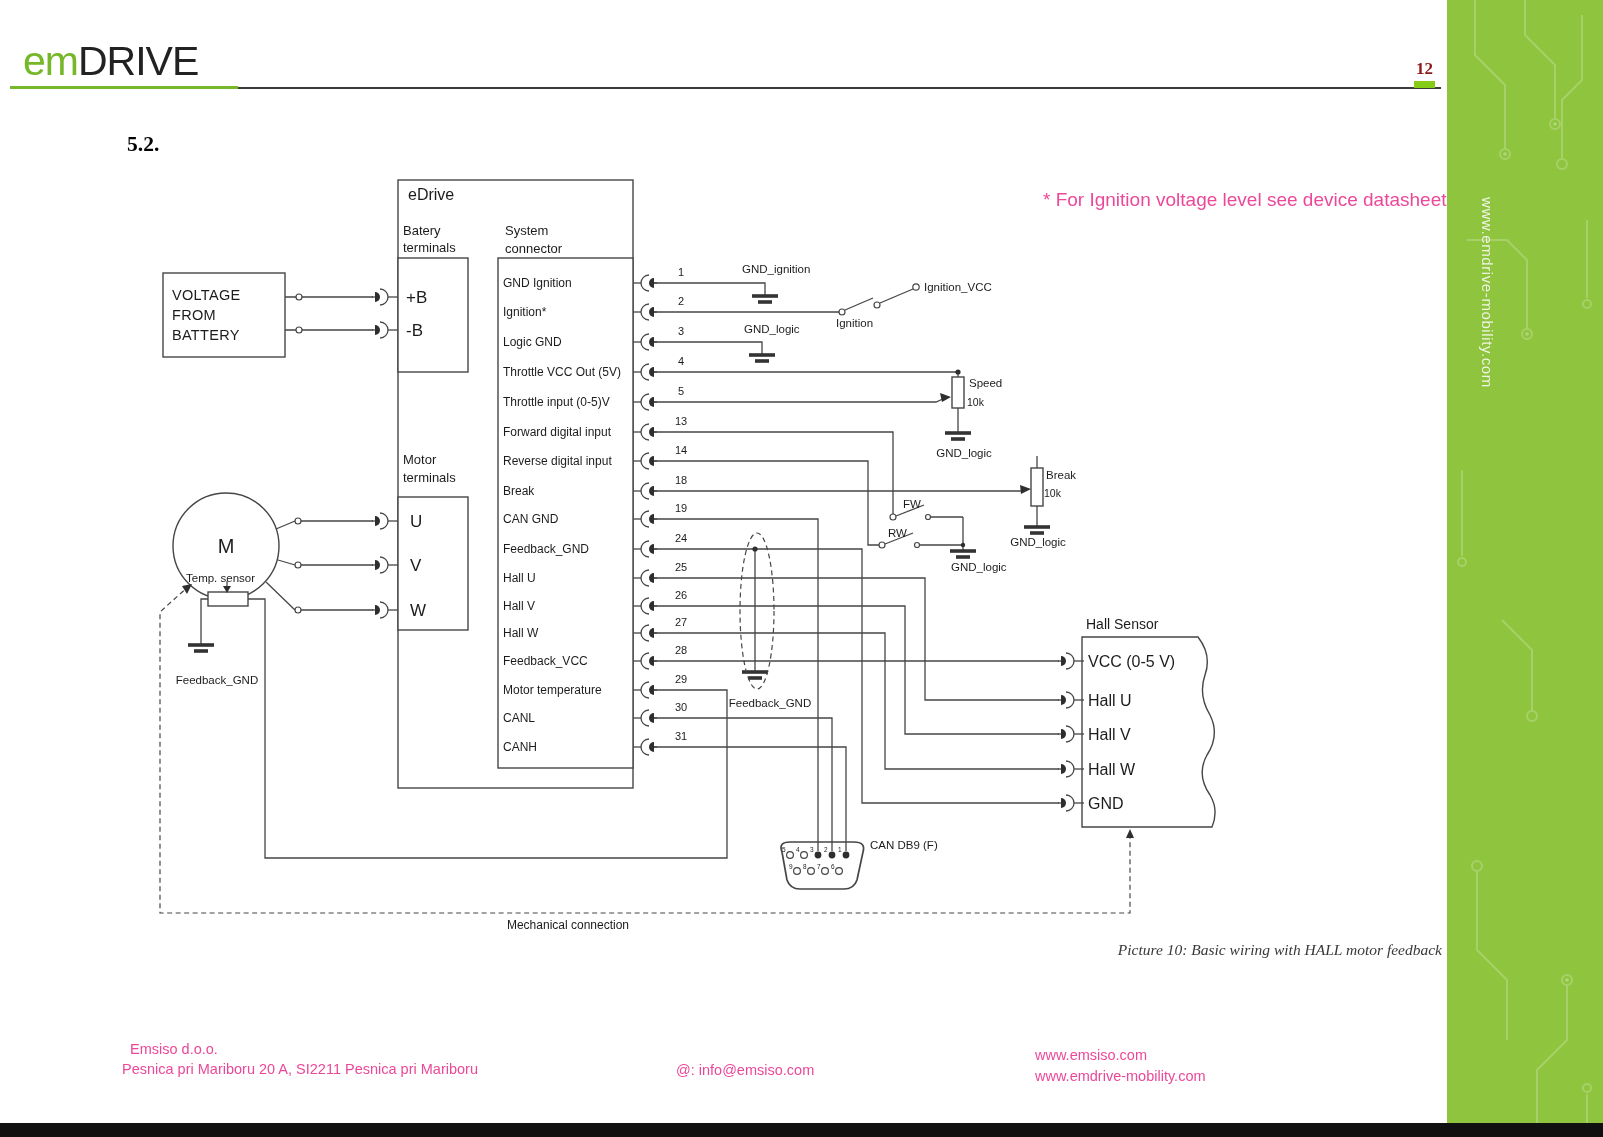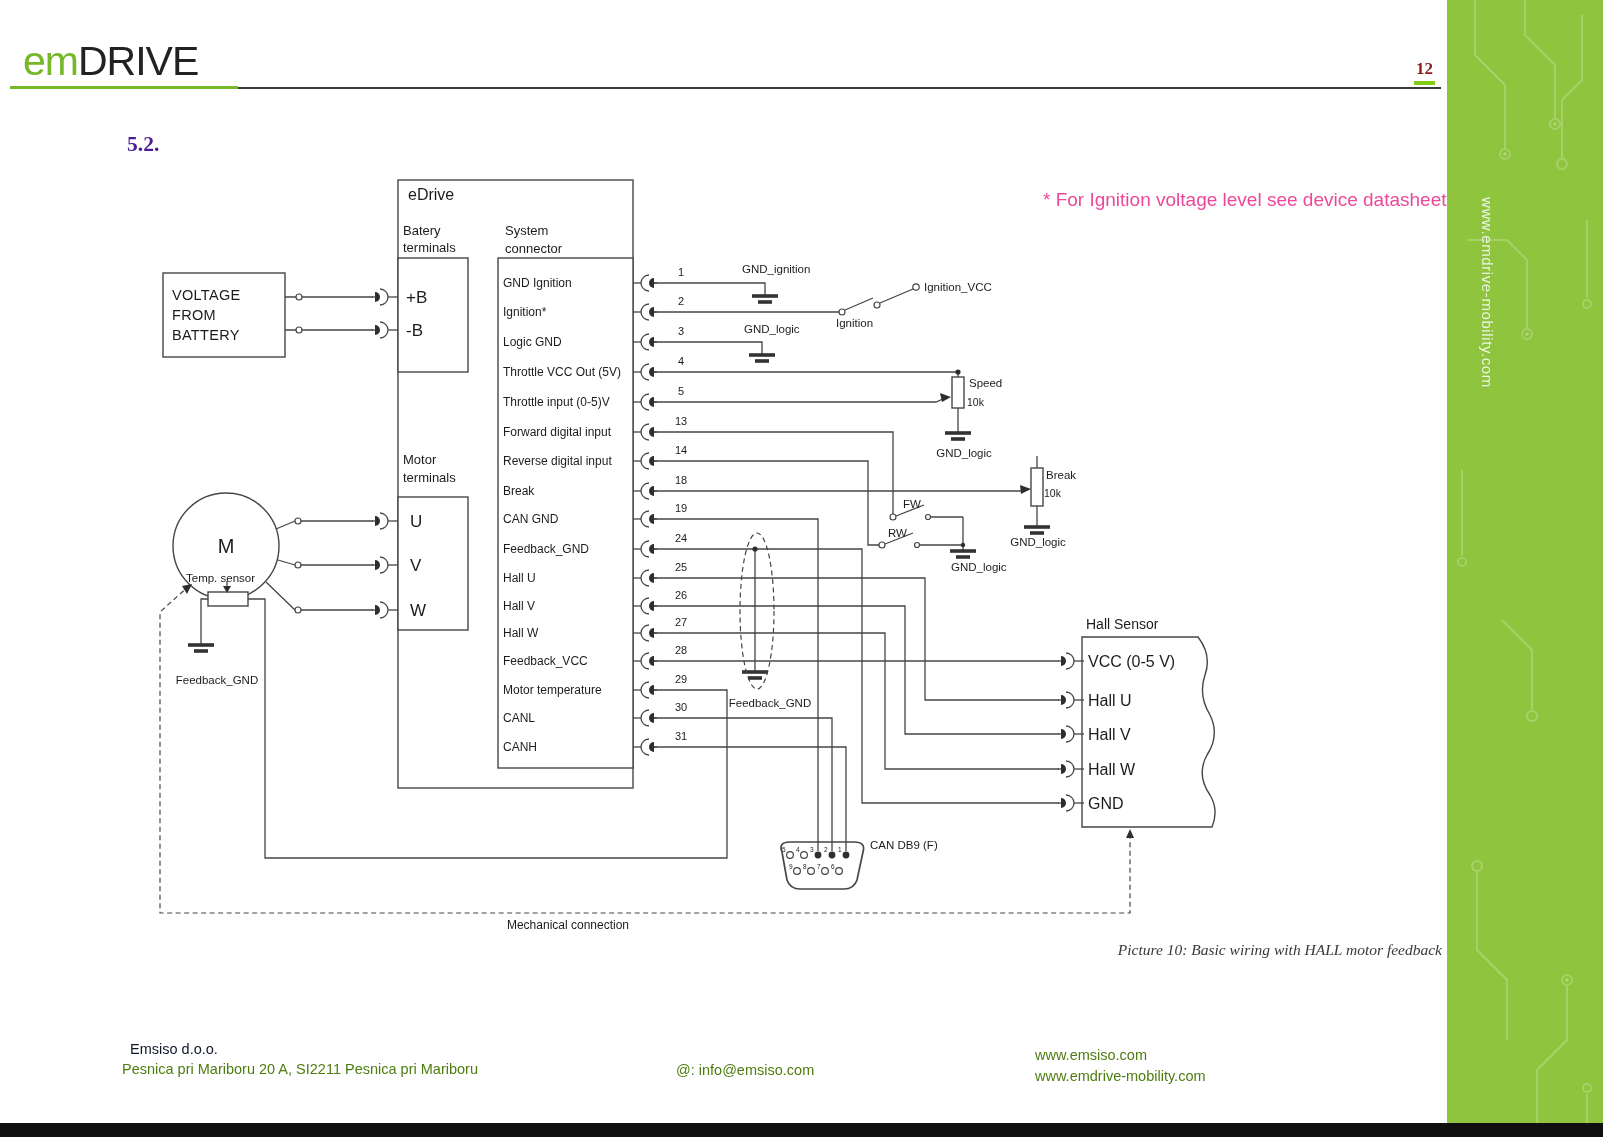--- a/index.html
+++ b/index.html
@@ -8,29 +8,29 @@
   .abs{position:absolute}
   #sidebar{left:1447px;top:0;width:156px;height:1137px;background:#8fc43e}
   #vurl{left:1496px;top:197px;transform:rotate(90deg);transform-origin:0 0;
         color:rgba(245,248,240,.92);font-size:15px;letter-spacing:.6px;white-space:nowrap}
   #logo{left:23px;top:38px;font-size:41px;font-weight:normal;letter-spacing:-1px;white-space:nowrap}
   #logo .em{color:#76b82a}
   #logo .drive{color:#222}
   #rule-green{left:10px;top:86px;width:228px;height:3px;background:#76b82a}
   #rule{left:238px;top:87px;width:1203px;height:2px;background:#3a3a3a}
   #pagenum{left:1414px;top:59px;font-family:"Liberation Serif",serif;font-weight:bold;
-           font-size:17px;color:#8b1a1a;border-bottom:4px solid #84cc16;padding:0 2px 2px}
+           font-size:17px;color:#8b1a1a;border-bottom:7px solid #84cc16;padding:0 2px 2px}
   #heading{left:127px;top:132px;font-family:"Liberation Serif",serif;font-weight:bold;
-           font-size:21.5px;color:#4c1d95;display:flex}
+           font-size:21.5px;color:#000000;display:flex}
   #heading .num{width:68px}
   #note{left:1043px;top:189px;font-size:19px;color:#ec4899}
   #caption{left:150px;top:941px;width:1292px;text-align:right;
            font-family:"Liberation Serif",serif;font-style:italic;font-size:15.5px;color:#383838}
-  .ftxt{font-size:14.5px;color:#4d7c0f}
-  #f-company{left:130px;top:1041px;color:#0f172a;font-size:14.5px}
+  .ftxt{font-size:14.5px;color:#ec4899}
+  #f-company{left:130px;top:1041px;color:#ec4899;font-size:14.5px}
   #f-address{left:122px;top:1061px}
   #f-email{left:676px;top:1062px}
   #f-web1{left:1035px;top:1047px}
   #f-web2{left:1035px;top:1068px}
   #bottombar{left:0;top:1123px;width:1603px;height:14px;background:#101010}
   svg text{font-family:"Liberation Sans",sans-serif;fill:#1c1c1c}
   .w{stroke:#464646;stroke-width:1.3;fill:none}
   .bx{stroke:#464646;stroke-width:1.4;fill:#fff}
   .oc{fill:#fff;stroke:#464646;stroke-width:1.2}
   .fc{fill:#2e2e2e;stroke:none}

